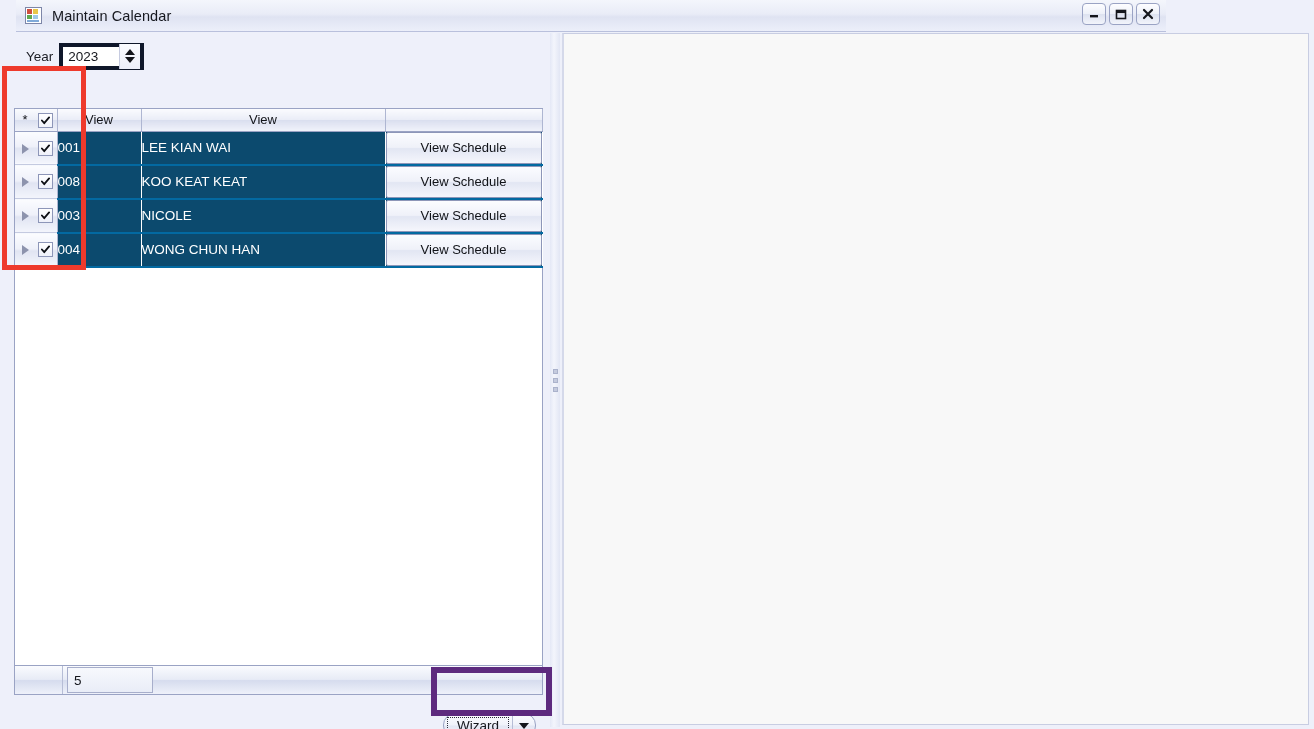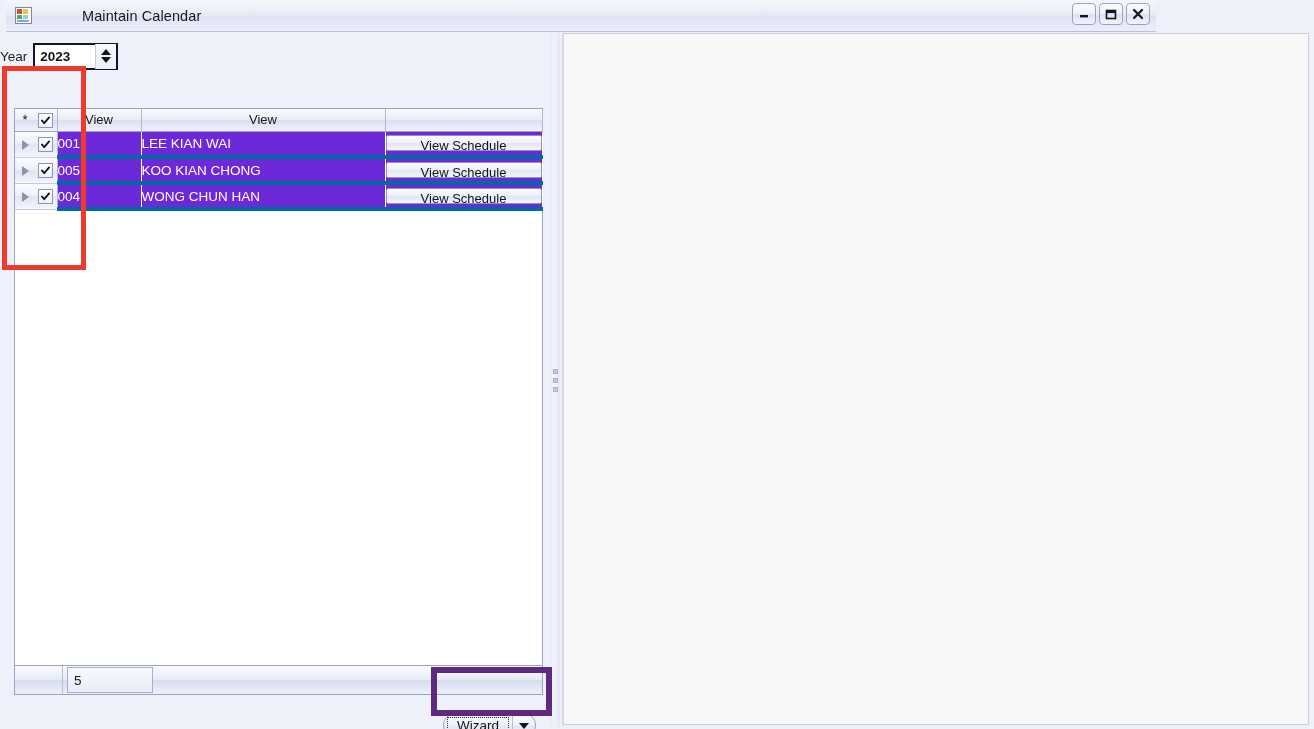--- a/index.html
+++ b/index.html
@@ -20,29 +20,28 @@
     left: 0; top: 0;
     width: 1314px;
     height: 729px;
     background: #eef0fa;
     box-sizing: border-box;
   }
 
   
   #title-bar {
     position: absolute;
-    left: 6px; top: 0;
+    left: 16px; top: 0;
     width: 1150px;
     height: 32px;
     background: linear-gradient(to bottom, #f4f6fc 0%, #e9ecf7 45%, #dfe3f2 55%, #eceffa 100%);
     border-bottom: 1px solid #b9c0dc;
     box-sizing: border-box;
     display: flex;
     align-items: center;
-    gap: 40px;
   }
   #title-bar-icon {
     width: 17px; height: 17px;
     margin-left: 9px;
     border: 1px solid #7d86a8;
     background: #ffffff;
     box-sizing: border-box;
     position: relative;
     overflow: hidden;
     flex: none;
@@ -85,41 +84,40 @@
     top: 32px;
     width: 556px;
     height: 697px;
     background: #eef0fa;
     box-sizing: border-box;
   }
 
   
   #year-row {
     position: absolute;
-    left: 0;
+    left: 26px;
     top: 10px;
     display: flex;
     align-items: center;
     height: 28px;
   }
   #year-label {
     font-size: 13.5px;
     color: #1b1d24;
     margin-right: 6px;
   }
   #year-spinner {
     width: 85px;
     height: 27px;
     background: #ffffff;
-    border: 2px solid #0f172a;
+    border: 4px solid #0f172a;
     box-sizing: border-box;
     display: flex;
     align-items: center;
     position: relative;
-    font-weight: bold;
   }
   #year-value {
     font-size: 13.5px;
     color: #13151b;
     padding-left: 5px;
     flex: 1;
   }
   #year-spin-buttons {
     width: 20px;
     height: 25px;
@@ -196,22 +194,22 @@
     box-sizing: border-box;
     vertical-align: middle;
   }
   .check-glyph {
     display: block;
     width: 9px; height: 9px;
   }
 
   tbody tr.data-row td {
     height: 26px;
-    background: #6d28d9;
-    border-bottom: 4px solid #0369a1;
+    background: #0c4a6e;
+    border-bottom: 2px solid #0369a1;
     border-right: 1px solid #ffffff;
     box-sizing: border-box;
     font-size: 13.5px;
     color: #ffffff;
   }
   tbody tr.data-row td.cell-ind,
   tbody tr.data-row td.cell-chk {
     background: linear-gradient(to bottom, #fbfcff 0%, #eef0f9 48%, #e0e4f2 52%, #f3f5fc 100%);
     border-right: none;
     border-bottom: 1px solid #c4cae0;
@@ -246,21 +244,21 @@
     background: linear-gradient(to bottom, #ffffff, #eef0f9);
     align-items: center;
     justify-content: center;
     box-sizing: border-box;
     vertical-align: middle;
   }
 
   .grid-button {
     display: block;
     width: 100%;
-    height: 16px;
+    height: 32px;
     line-height: 18px;
     text-align: center;
     font-size: 13px;
     color: #111318;
     background: linear-gradient(to bottom, #fbfcff 0%, #eff1f9 48%, #e2e6f3 52%, #f5f6fc 100%);
     border: 1px solid #8d96b8;
     border-radius: 2px;
     box-sizing: border-box;
     font-family: "Liberation Sans", sans-serif;
     cursor: default;
@@ -494,22 +492,35 @@
                 <button class="grid-button">View Schedule</button>
               </td>
             </tr>
             <tr class="data-row">
               <td class="cell-ind"><span class="row-tri"></span></td>
               <td class="cell-chk"><span class="row-check-box">
                   <svg class="check-glyph" viewBox="0 0 10 10">
                     <path d="M1 5 L3.6 8 L9 1.6" fill="none" stroke="#0d0f14" stroke-width="2" stroke-linecap="round" stroke-linejoin="round"></path>
                   </svg>
                 </span></td>
-              <td class="cell-code">005</td>
-              <td class="cell-name">KOO KIAN CHONG</td>
+              <td class="cell-code">008</td>
+              <td class="cell-name">KOO KEAT KEAT</td>
+              <td class="cell-act">
+                <button class="grid-button">View Schedule</button>
+              </td>
+            </tr>
+            <tr class="data-row">
+              <td class="cell-ind"><span class="row-tri"></span></td>
+              <td class="cell-chk"><span class="row-check-box">
+                  <svg class="check-glyph" viewBox="0 0 10 10">
+                    <path d="M1 5 L3.6 8 L9 1.6" fill="none" stroke="#0d0f14" stroke-width="2" stroke-linecap="round" stroke-linejoin="round"></path>
+                  </svg>
+                </span></td>
+              <td class="cell-code">003</td>
+              <td class="cell-name">NICOLE</td>
               <td class="cell-act">
                 <button class="grid-button">View Schedule</button>
               </td>
             </tr>
             <tr class="data-row">
               <td class="cell-ind"><span class="row-tri"></span></td>
               <td class="cell-chk"><span class="row-check-box">
                   <svg class="check-glyph" viewBox="0 0 10 10">
                     <path d="M1 5 L3.6 8 L9 1.6" fill="none" stroke="#0d0f14" stroke-width="2" stroke-linecap="round" stroke-linejoin="round"></path>
                   </svg>

